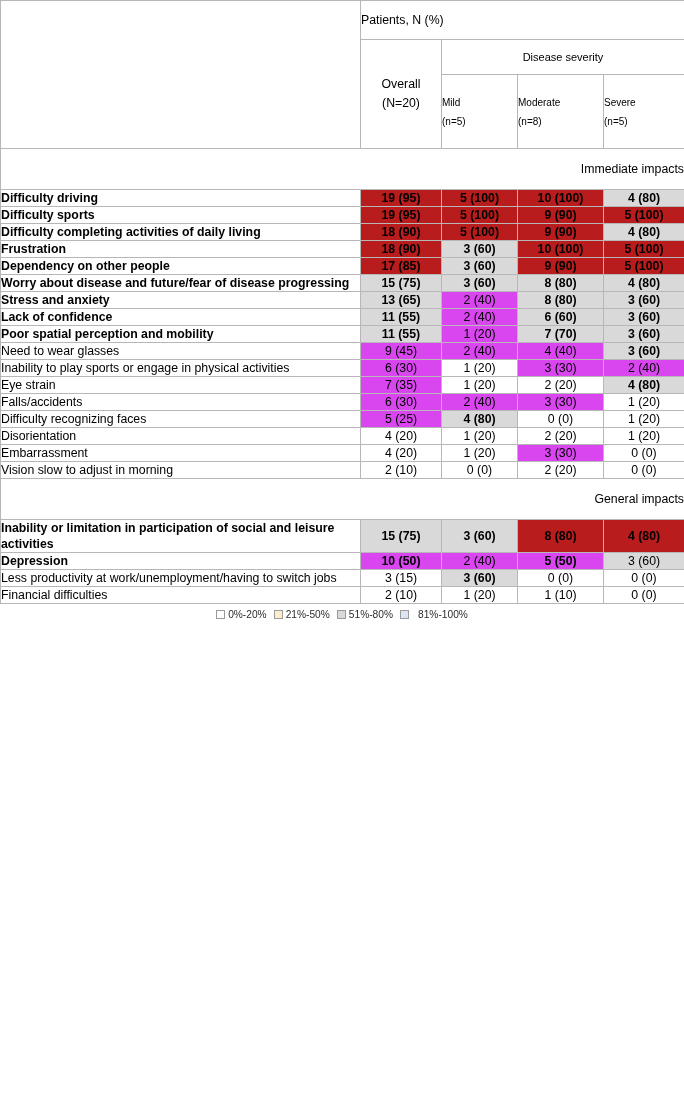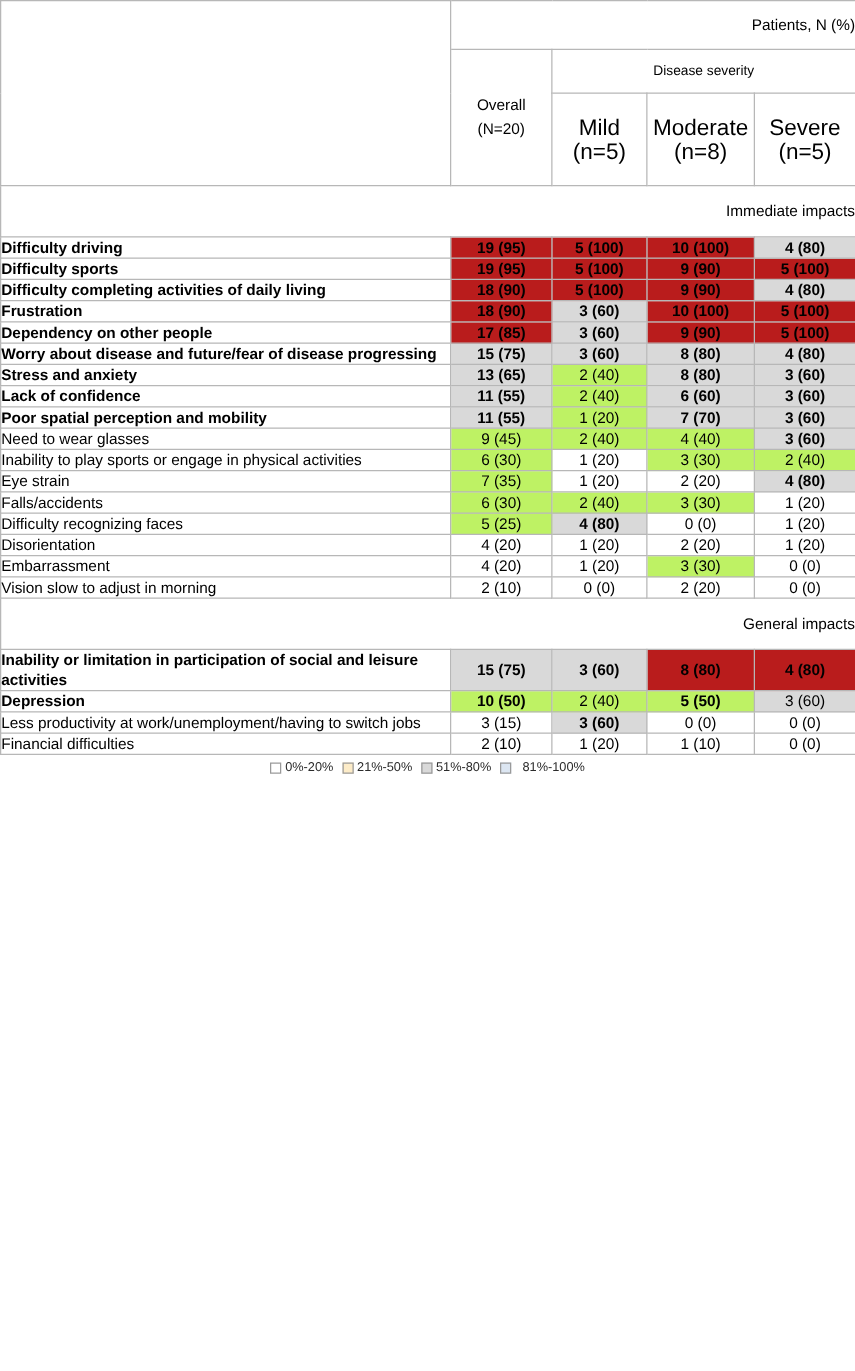--- a/index.html
+++ b/index.html
@@ -40,33 +40,33 @@
   table.impacts {
     border: 1px solid #9a9a9a;
   }
 
   
   th.h-blank {
     border-top: 1px solid #ffffff;
     border-left: 1px solid #ffffff;
   }
   th.h-patients {
-    text-align: right;
+    text-align: left;
     height: 38px;
     font-size: 12.3px;
   }
   th.h-severity {
     text-align: center;
     height: 34px;
     font-size: 11px;
   }
   th.h-col {
-    text-align: center;
+    text-align: left;
     height: 73px;
-    font-size: 18px;
+    font-size: 10px;
     line-height: 19px;
     padding: 0 2px;
   }
   th.h-col .ln { display: block; }
 
   
   td.section {
     height: 40px;
     padding-left: 7px;
     font-size: 12.3px;
@@ -86,21 +86,21 @@
 
   td.val {
     text-align: center;
     font-size: 12.3px;
     white-space: nowrap;
   }
   td.val.bold { font-weight: bold; }
 
   
   .band-none  { background: #ffffff; }
-  .band-low   { background: #bef264; }
+  .band-low   { background: #d946ef; }
   .band-mid   { background: #d9d9d9; }
   .band-high  { background: #b91c1c; }
 
   
   #legend {
     width: 684px;
     box-sizing: border-box;
     display: flex;
     justify-content: center;
     align-items: center;

